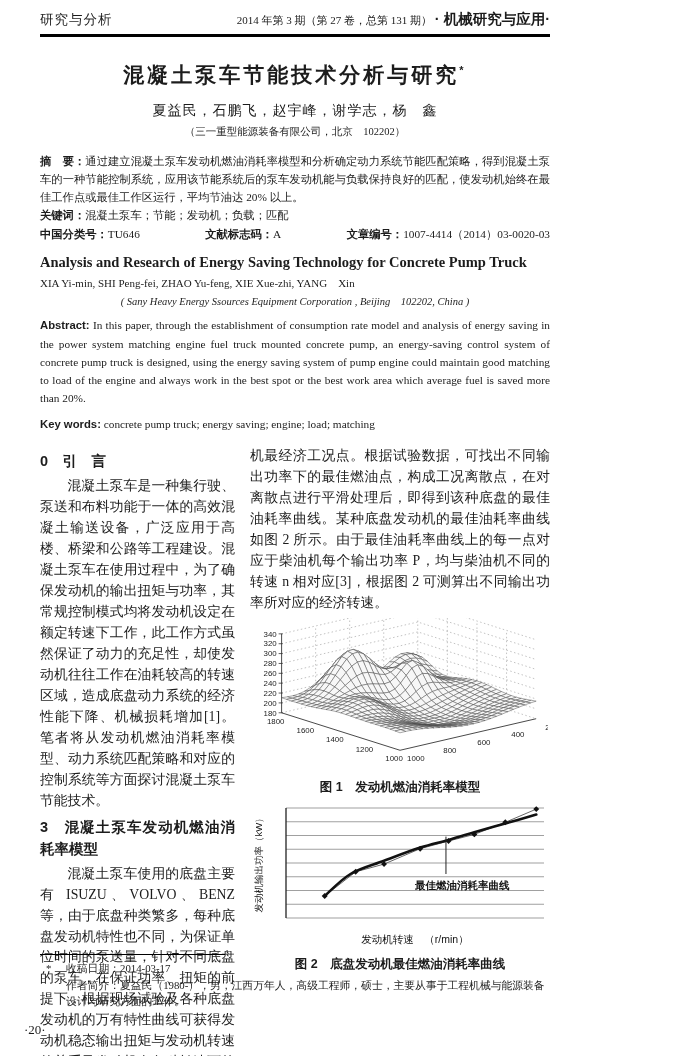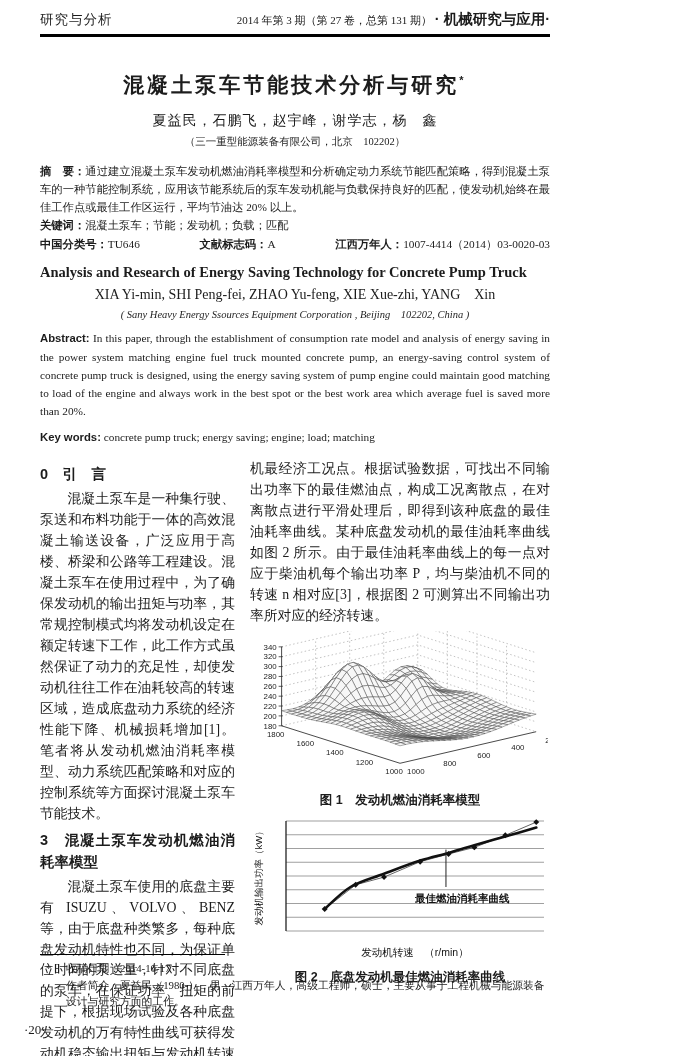--- a/index.html
+++ b/index.html
@@ -4,31 +4,31 @@
 <style>
   html,body{margin:0;padding:0;background:#fff;}
   .page{width:586px;height:1056px;background:#fff;color:#1c1c1c;box-sizing:border-box;
         padding:10px 36px 0 40px;position:relative;overflow:hidden;
         font-family:"Liberation Serif","DejaVu Serif",serif;}
   .hdr{display:flex;justify-content:space-between;align-items:flex-end;
        border-bottom:3.5px solid #000;padding-bottom:5px;}
   .hdr-left{font-size:13.5px;letter-spacing:1px;}
   .hdr-right{font-size:11px;}
   .hdr-journal{font-family:"Liberation Sans","DejaVu Sans",sans-serif;font-weight:bold;font-size:14.5px;}
-  .title{margin-top:34px;text-align:center;font-family:"Liberation Sans","DejaVu Sans",sans-serif;
+  .title{margin-top:24px;text-align:center;font-family:"Liberation Sans","DejaVu Sans",sans-serif;
          font-weight:bold;font-size:21px;letter-spacing:3px;}
   .title sup{font-size:11px;}
   .authors{margin-top:13px;text-align:center;font-size:14px;letter-spacing:1px;}
   .affil{margin-top:5px;text-align:center;font-size:10.5px;}
   .abs{margin-top:14px;font-size:11.3px;line-height:1.58;text-align:justify;}
   .lbl{font-family:"Liberation Sans","DejaVu Sans",sans-serif;font-weight:bold;}
   .metaline{display:flex;justify-content:space-between;margin-top:2px;font-size:11.3px;}
   .en{margin-top:10px;}
   .en-title{text-align:left;font-weight:bold;font-size:14.5px;}
-  .en-authors{text-align:center;font-size:14px;margin-top:5px;}
+  .en-authors{text-align:left;font-size:11px;margin-top:5px;}
   .en-affil{text-align:center;font-style:italic;font-size:10.5px;margin-top:4px;}
   .en-abs{margin-top:7px;font-size:11.3px;line-height:1.62;text-align:justify;}
   .cols{margin-top:13px;display:flex;gap:15px;min-height:520px;}
   .col{flex:1;font-size:13.8px;line-height:1.52;text-align:justify;}
   .col h2{font-family:"Liberation Sans","DejaVu Sans",sans-serif;font-size:14.5px;margin:4px 0 4px 0;}
   .col p{margin:0;text-indent:2em;}
   .col p.cont{text-indent:0;}
   .fig{text-align:center;margin-top:4px;}
   .figcap{font-family:"Liberation Sans","DejaVu Sans",sans-serif;font-weight:bold;
           font-size:12.5px;margin:2px 0 6px 0;}
@@ -53,21 +53,21 @@
 
   <div class="authors">夏益民，石鹏飞，赵宇峰，谢学志，杨　鑫</div>
   <div class="affil">（三一重型能源装备有限公司，北京　102202）</div>
 
   <div class="abs">
     <div><span class="lbl">摘　要：</span><span>通过建立混凝土泵车发动机燃油消耗率模型和分析确定动力系统节能匹配策略，得到混凝土泵车的一种节能控制系统，应用该节能系统后的泵车发动机能与负载保持良好的匹配，使发动机始终在最佳工作点或最佳工作区运行，平均节油达 20% 以上。</span></div>
     <div><span class="lbl">关键词：</span><span>混凝土泵车；节能；发动机；负载；匹配</span></div>
     <div class="metaline">
       <span><span class="lbl">中国分类号：</span><span>TU646</span></span>
       <span><span class="lbl">文献标志码：</span><span>A</span></span>
-      <span><span class="lbl">江西万年人：</span><span>1007-4414（2014）03-0020-03</span></span>
+      <span><span class="lbl">文章编号：</span><span>1007-4414（2014）03-0020-03</span></span>
     </div>
   </div>
 
   <div class="en">
     <div class="en-title">Analysis and Research of Energy Saving Technology for Concrete Pump Truck</div>
     <div class="en-authors">XIA Yi-min, SHI Peng-fei, ZHAO Yu-feng, XIE Xue-zhi, YANG　Xin</div>
     <div class="en-affil">( Sany Heavy Energy Ssources Equipment Corporation , Beijing　102202, China )</div>
     <div class="en-abs"><span class="lbl">Abstract:</span> <span>In this paper, through the establishment of consumption rate model and analysis of energy saving in the power system matching engine fuel truck mounted concrete pump, an energy-saving control system of concrete pump truck is designed, using the energy saving system of pump engine could maintain good matching to load of the engine and always work in the best spot or the best work area which average fuel is saved more than 20%.</span></div>
     <div class="en-abs"><span class="lbl">Key words:</span> <span>concrete pump truck; energy saving; engine; load; matching</span></div>
   </div>
@@ -737,19 +737,19 @@
           </svg>
         <div class="figcap">图 2　底盘发动机最佳燃油消耗率曲线</div>
       </div>
     </div>
   </div>
 
   <div class="footnote">
     <div class="fn-sep"></div>
     <div class="fn-body">
       <span class="fn-star">*</span>
-      <div><span>收稿日期：</span><span>2014-10-17</span></div>
+      <div><span>收稿日期：</span><span>2014-03-17</span></div>
       <div><span>作者简介：</span><span>夏益民（1980-），男，江西万年人，高级工程师，硕士，主要从事于工程机械与能源装备设计与研究方面的工作。</span></div>
     </div>
   </div>
 
   <div class="pageno">·20·</div>
 </div>
 
 </body></html>

